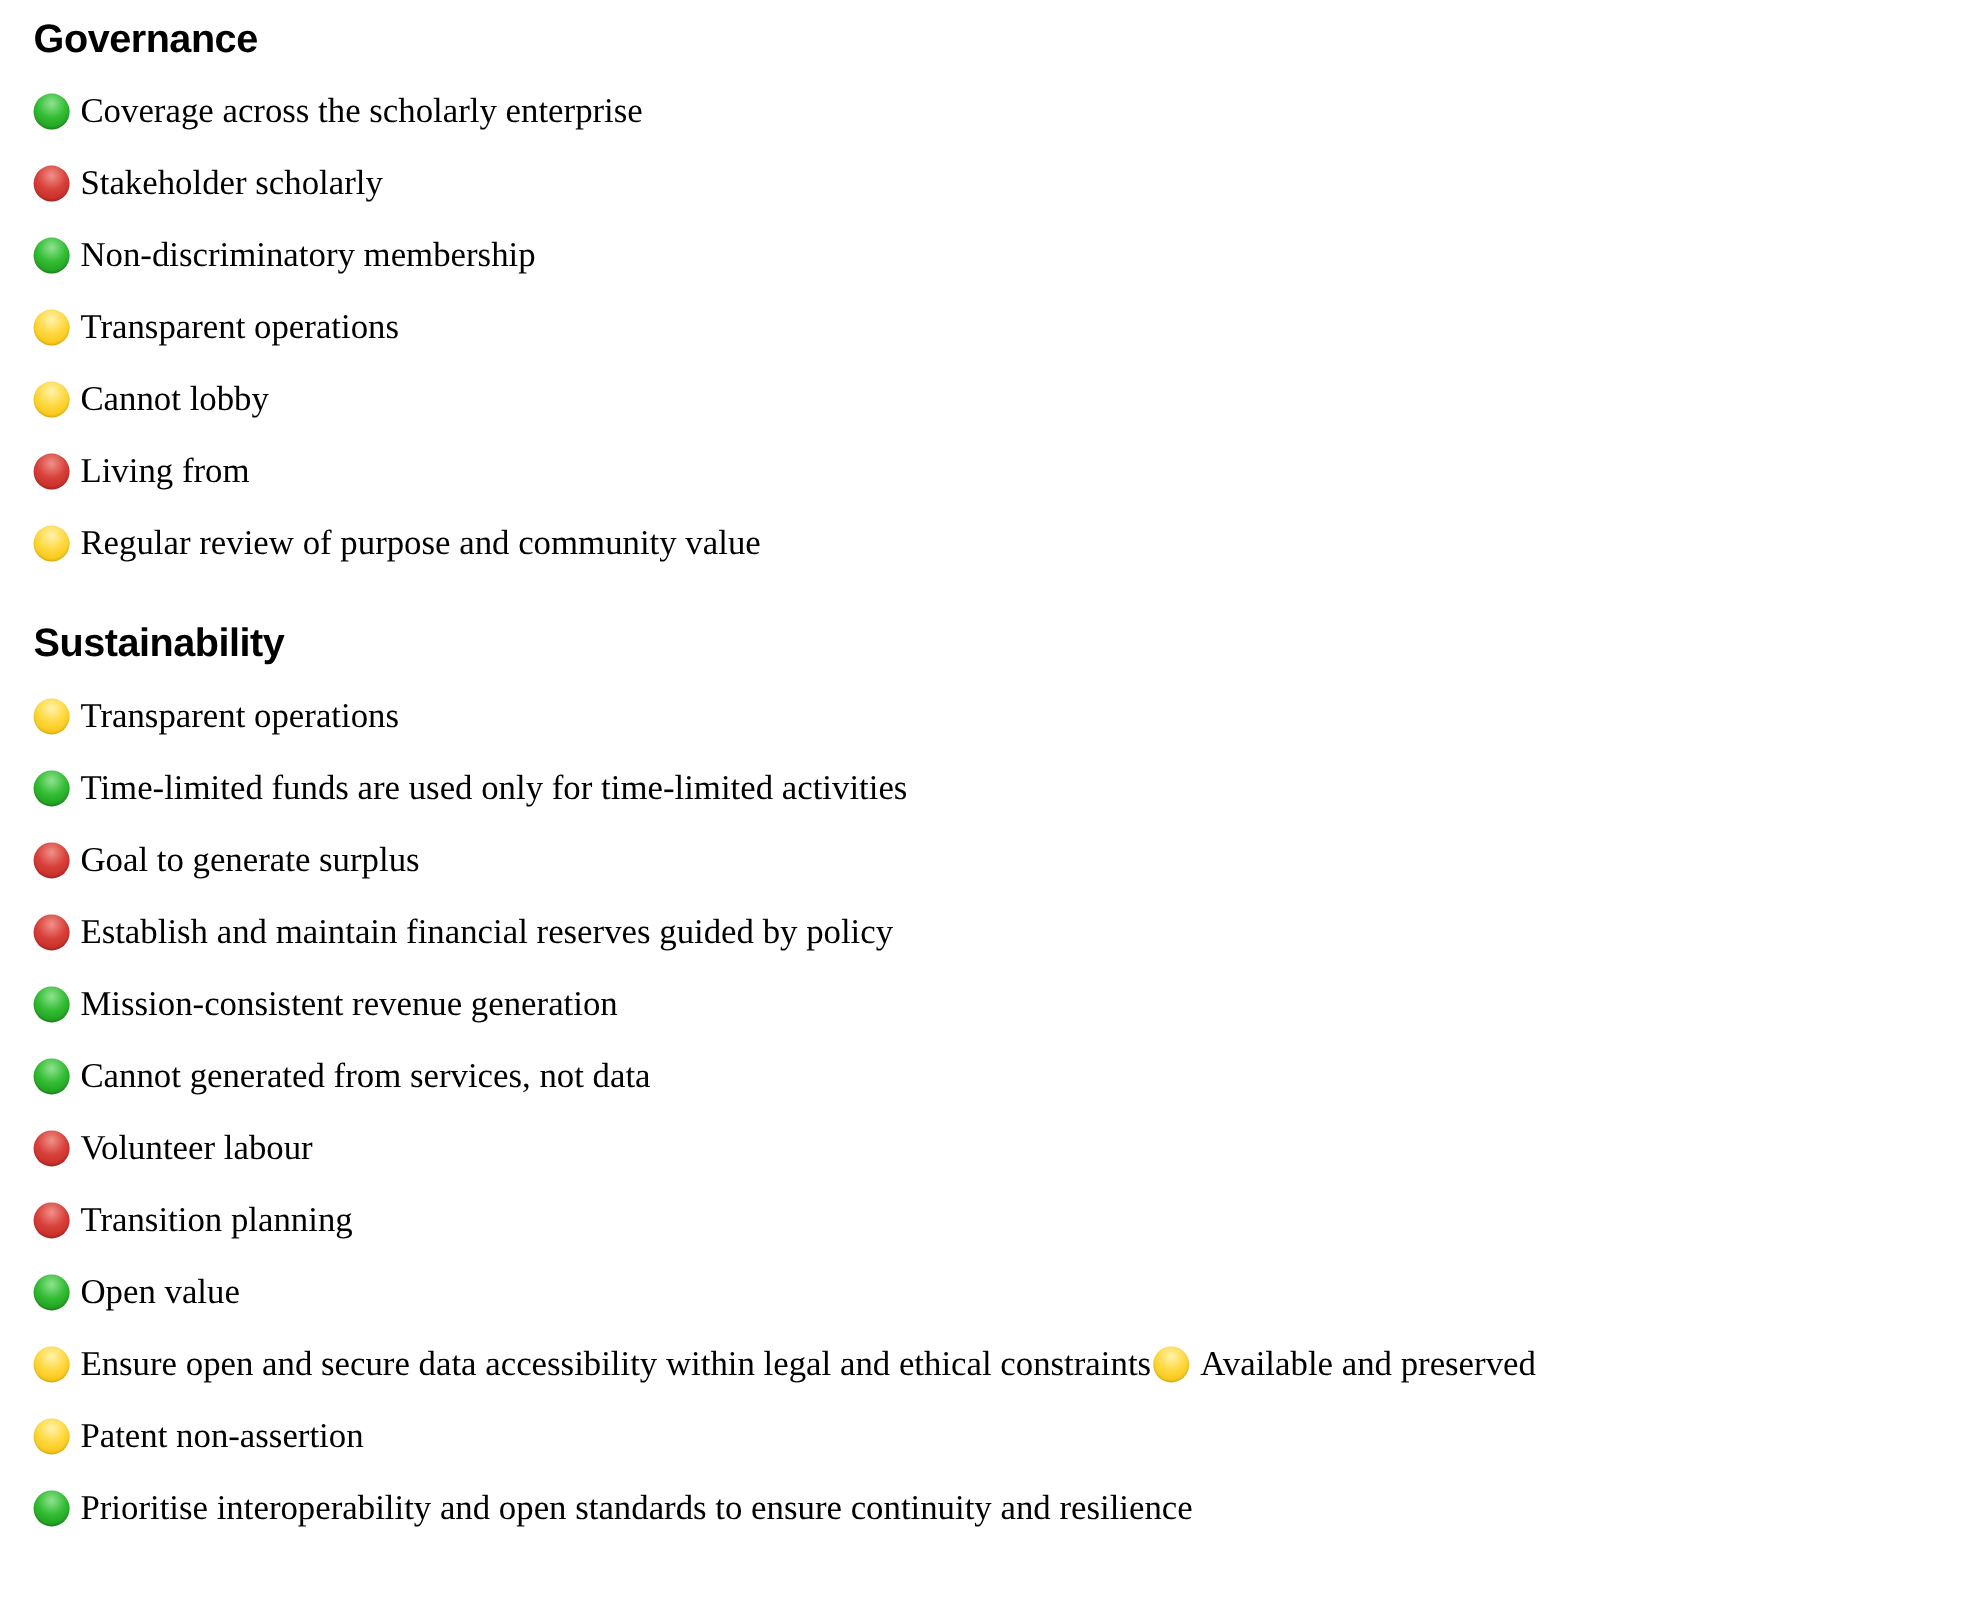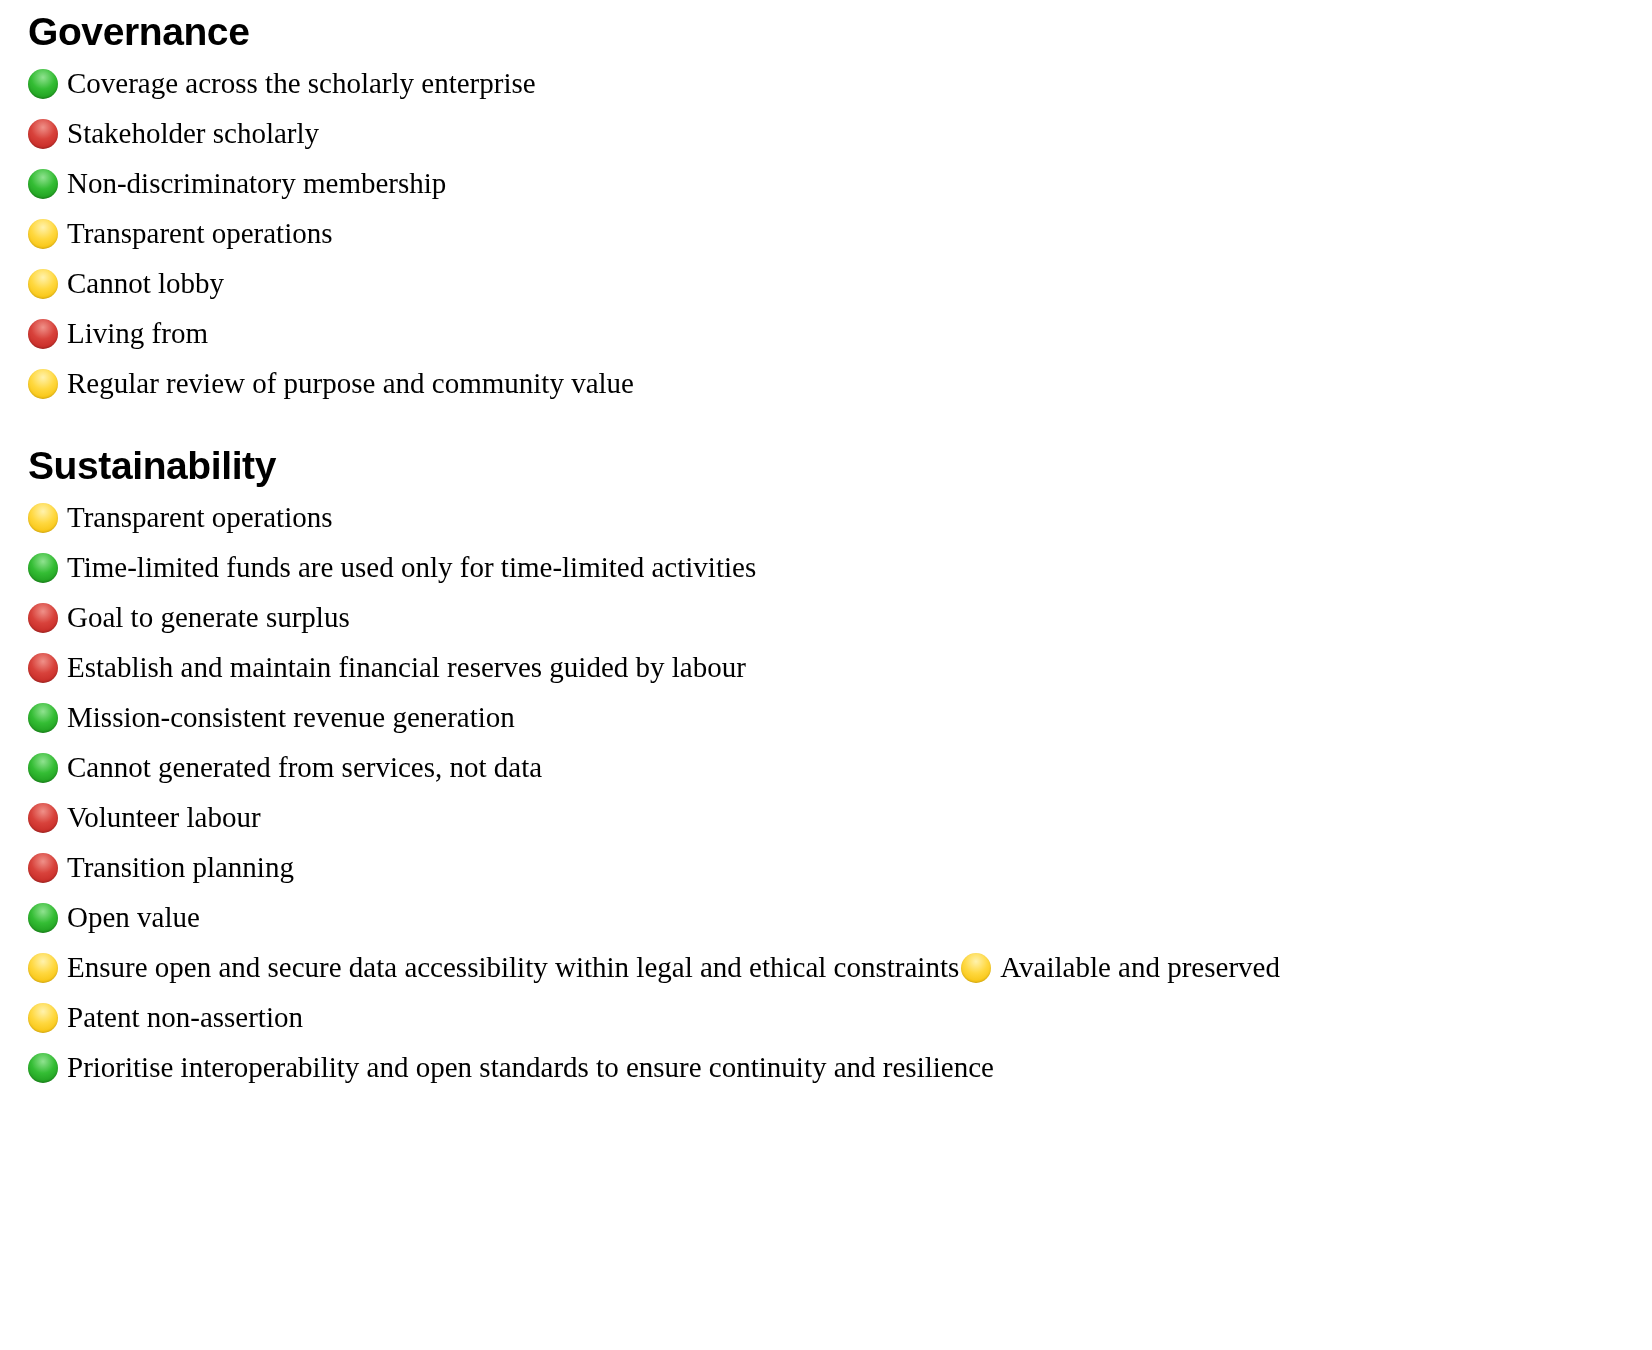--- a/index.html
+++ b/index.html
@@ -12,32 +12,32 @@
     height: 1350px;
     overflow: hidden;
     font-family: "Liberation Serif", serif;
     color: #000000;
   }
   .doc {
     padding: 12px 28px 0 28px;
   }
   h2.section-title {
     font-family: "Liberation Sans", sans-serif;
-    font-size: 39px;
+    font-size: 33px;
     line-height: 40px;
     font-weight: 700;
     letter-spacing: -0.4px;
     color: #000000;
     margin: 44px 0 10px 0;
   }
   section.criteria-section:first-child h2.section-title {
     margin-top: 0;
   }
   p.item {
-    margin: 12px 0;
+    margin: 22px 0;
     font-size: 29px;
     line-height: 38px;
     white-space: nowrap;
   }
   .seg { display: inline; }
   .dot {
     display: inline-block;
     width: 30px;
     height: 30px;
     border-radius: 50%;
@@ -74,21 +74,21 @@
       <p class="item"><span class="seg"><span class="dot dot-yellow"></span><span class="txt">Transparent operations</span></span></p>
       <p class="item"><span class="seg"><span class="dot dot-yellow"></span><span class="txt">Cannot lobby</span></span></p>
       <p class="item"><span class="seg"><span class="dot dot-red"></span><span class="txt">Living from</span></span></p>
       <p class="item"><span class="seg"><span class="dot dot-yellow"></span><span class="txt">Regular review of purpose and community value</span></span></p>
     </section>
     <section class="criteria-section">
       <h2 class="section-title">Sustainability</h2>
       <p class="item"><span class="seg"><span class="dot dot-yellow"></span><span class="txt">Transparent operations</span></span></p>
       <p class="item"><span class="seg"><span class="dot dot-green"></span><span class="txt">Time-limited funds are used only for time-limited activities</span></span></p>
       <p class="item"><span class="seg"><span class="dot dot-red"></span><span class="txt">Goal to generate surplus</span></span></p>
-      <p class="item"><span class="seg"><span class="dot dot-red"></span><span class="txt">Establish and maintain financial reserves guided by labour</span></span></p>
+      <p class="item"><span class="seg"><span class="dot dot-red"></span><span class="txt">Establish and maintain financial reserves guided by policy</span></span></p>
       <p class="item"><span class="seg"><span class="dot dot-green"></span><span class="txt">Mission-consistent revenue generation</span></span></p>
       <p class="item"><span class="seg"><span class="dot dot-green"></span><span class="txt">Cannot generated from services, not data</span></span></p>
       <p class="item"><span class="seg"><span class="dot dot-red"></span><span class="txt">Volunteer labour</span></span></p>
       <p class="item"><span class="seg"><span class="dot dot-red"></span><span class="txt">Transition planning</span></span></p>
     </section>
     <section class="criteria-section">
       <p class="item"><span class="seg"><span class="dot dot-green"></span><span class="txt">Open value</span></span></p>
       <p class="item"><span class="seg"><span class="dot dot-yellow"></span><span class="txt">Ensure open and secure data accessibility within legal and ethical constraints</span></span><span class="seg"><span class="dot dot-yellow"></span><span class="txt">Available and preserved</span></span></p>
       <p class="item"><span class="seg"><span class="dot dot-yellow"></span><span class="txt">Patent non-assertion</span></span></p>
       <p class="item"><span class="seg"><span class="dot dot-green"></span><span class="txt">Prioritise interoperability and open standards to ensure continuity and resilience</span></span></p>

